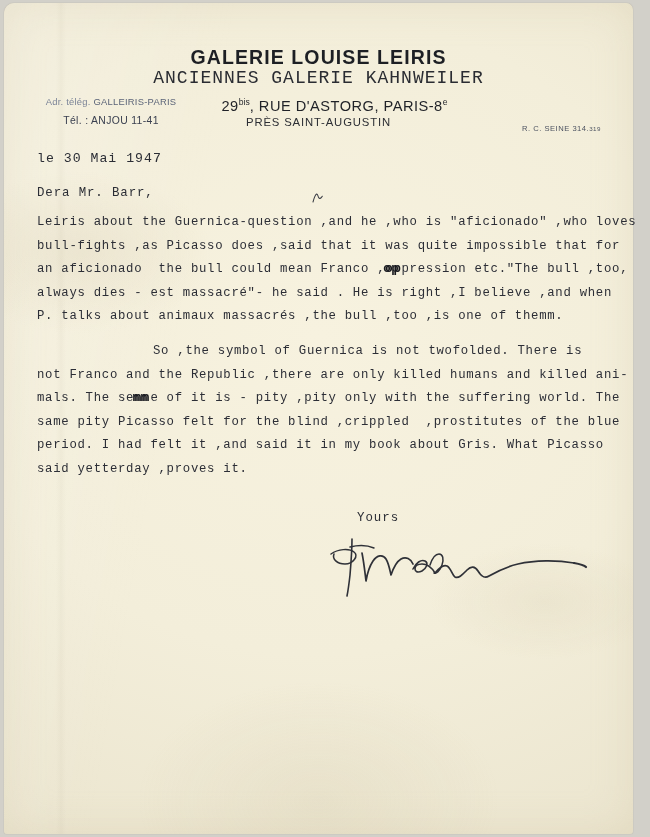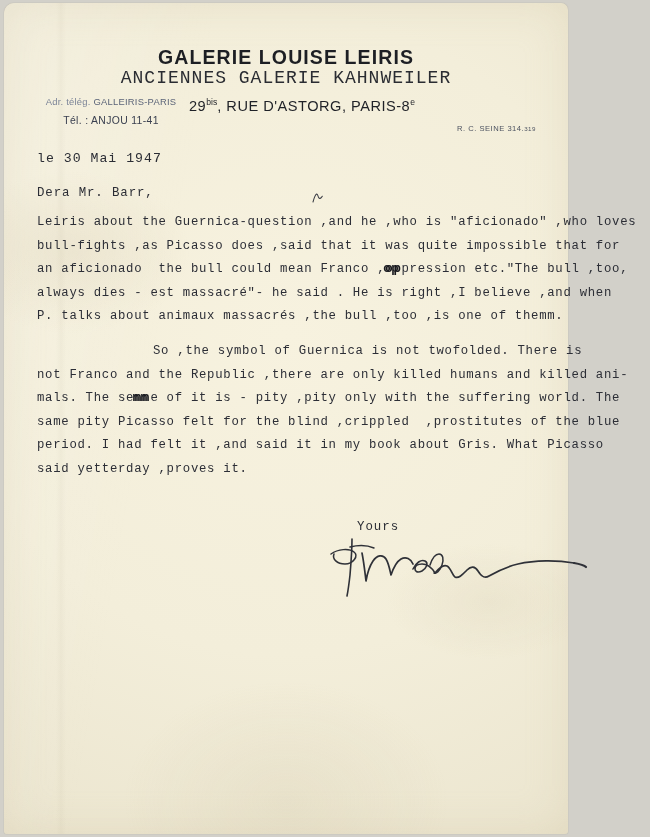--- a/index.html
+++ b/index.html
@@ -20,21 +20,21 @@
     width: 650px;
     height: 837px;
     background: #d2d0c9;
   }
 
   
   #paper {
     position: absolute;
     left: 4px;
     top: 3px;
-    width: 564px;
+    width: 629px;
     height: 831px;
     background:
       radial-gradient(ellipse 120% 80% at 50% 40%, #f7f2df 0%, #f3eeda 48%, #ece6d0 82%, #e6dfc6 100%);
     border-radius: 10px 7px 3px 3px;
     box-shadow:
       0 0 1px rgba(120,112,90,.55),
       inset 0 0 40px rgba(205,193,160,.30);
   }
   
   #paper::before {
@@ -205,21 +205,21 @@
   #caret-mark {
     position: absolute;
     left: 306px;
     top: 188px;
     width: 16px;
     height: 16px;
     pointer-events: none;
   }
 
   #closing {
-    margin-top: 38px;
+    margin-top: 29px;
     padding-left: 320px;
     font-size: 12.4px;
     letter-spacing: 1.0px;
   }
 
   
   #signature {
     position: absolute;
     left: 318px;
     top: 520px;
@@ -245,20 +245,21 @@
 
 <div id="scan">
 
   <div id="paper">
     <div class="content">
 
       <div id="letterhead">
         <div id="gallery-name">GALERIE LOUISE LEIRIS</div>
         <div class="lh-sub">ANCIENNES GALERIE KAHNWEILER</div>
         <div id="address-line"><span>29</span><span class="sup">bis</span><span>, RUE D'ASTORG, PARIS-8</span><span class="sup">e</span></div>
+        <div id="near-line">PRÈS SAINT-AUGUSTIN</div>
       </div>
 
       <div id="telegraph-block">
         <div id="telegraph-line"><span>Adr. télég.</span> <span class="strong">GALLEIRIS-PARIS</span></div>
         <div id="phone-line">Tél. : ANJOU 11-41</div>
       </div>
 
       <div id="registration"><span>R. C. SEINE 314.</span><span class="small">319</span></div>
 
       <div id="typed">

